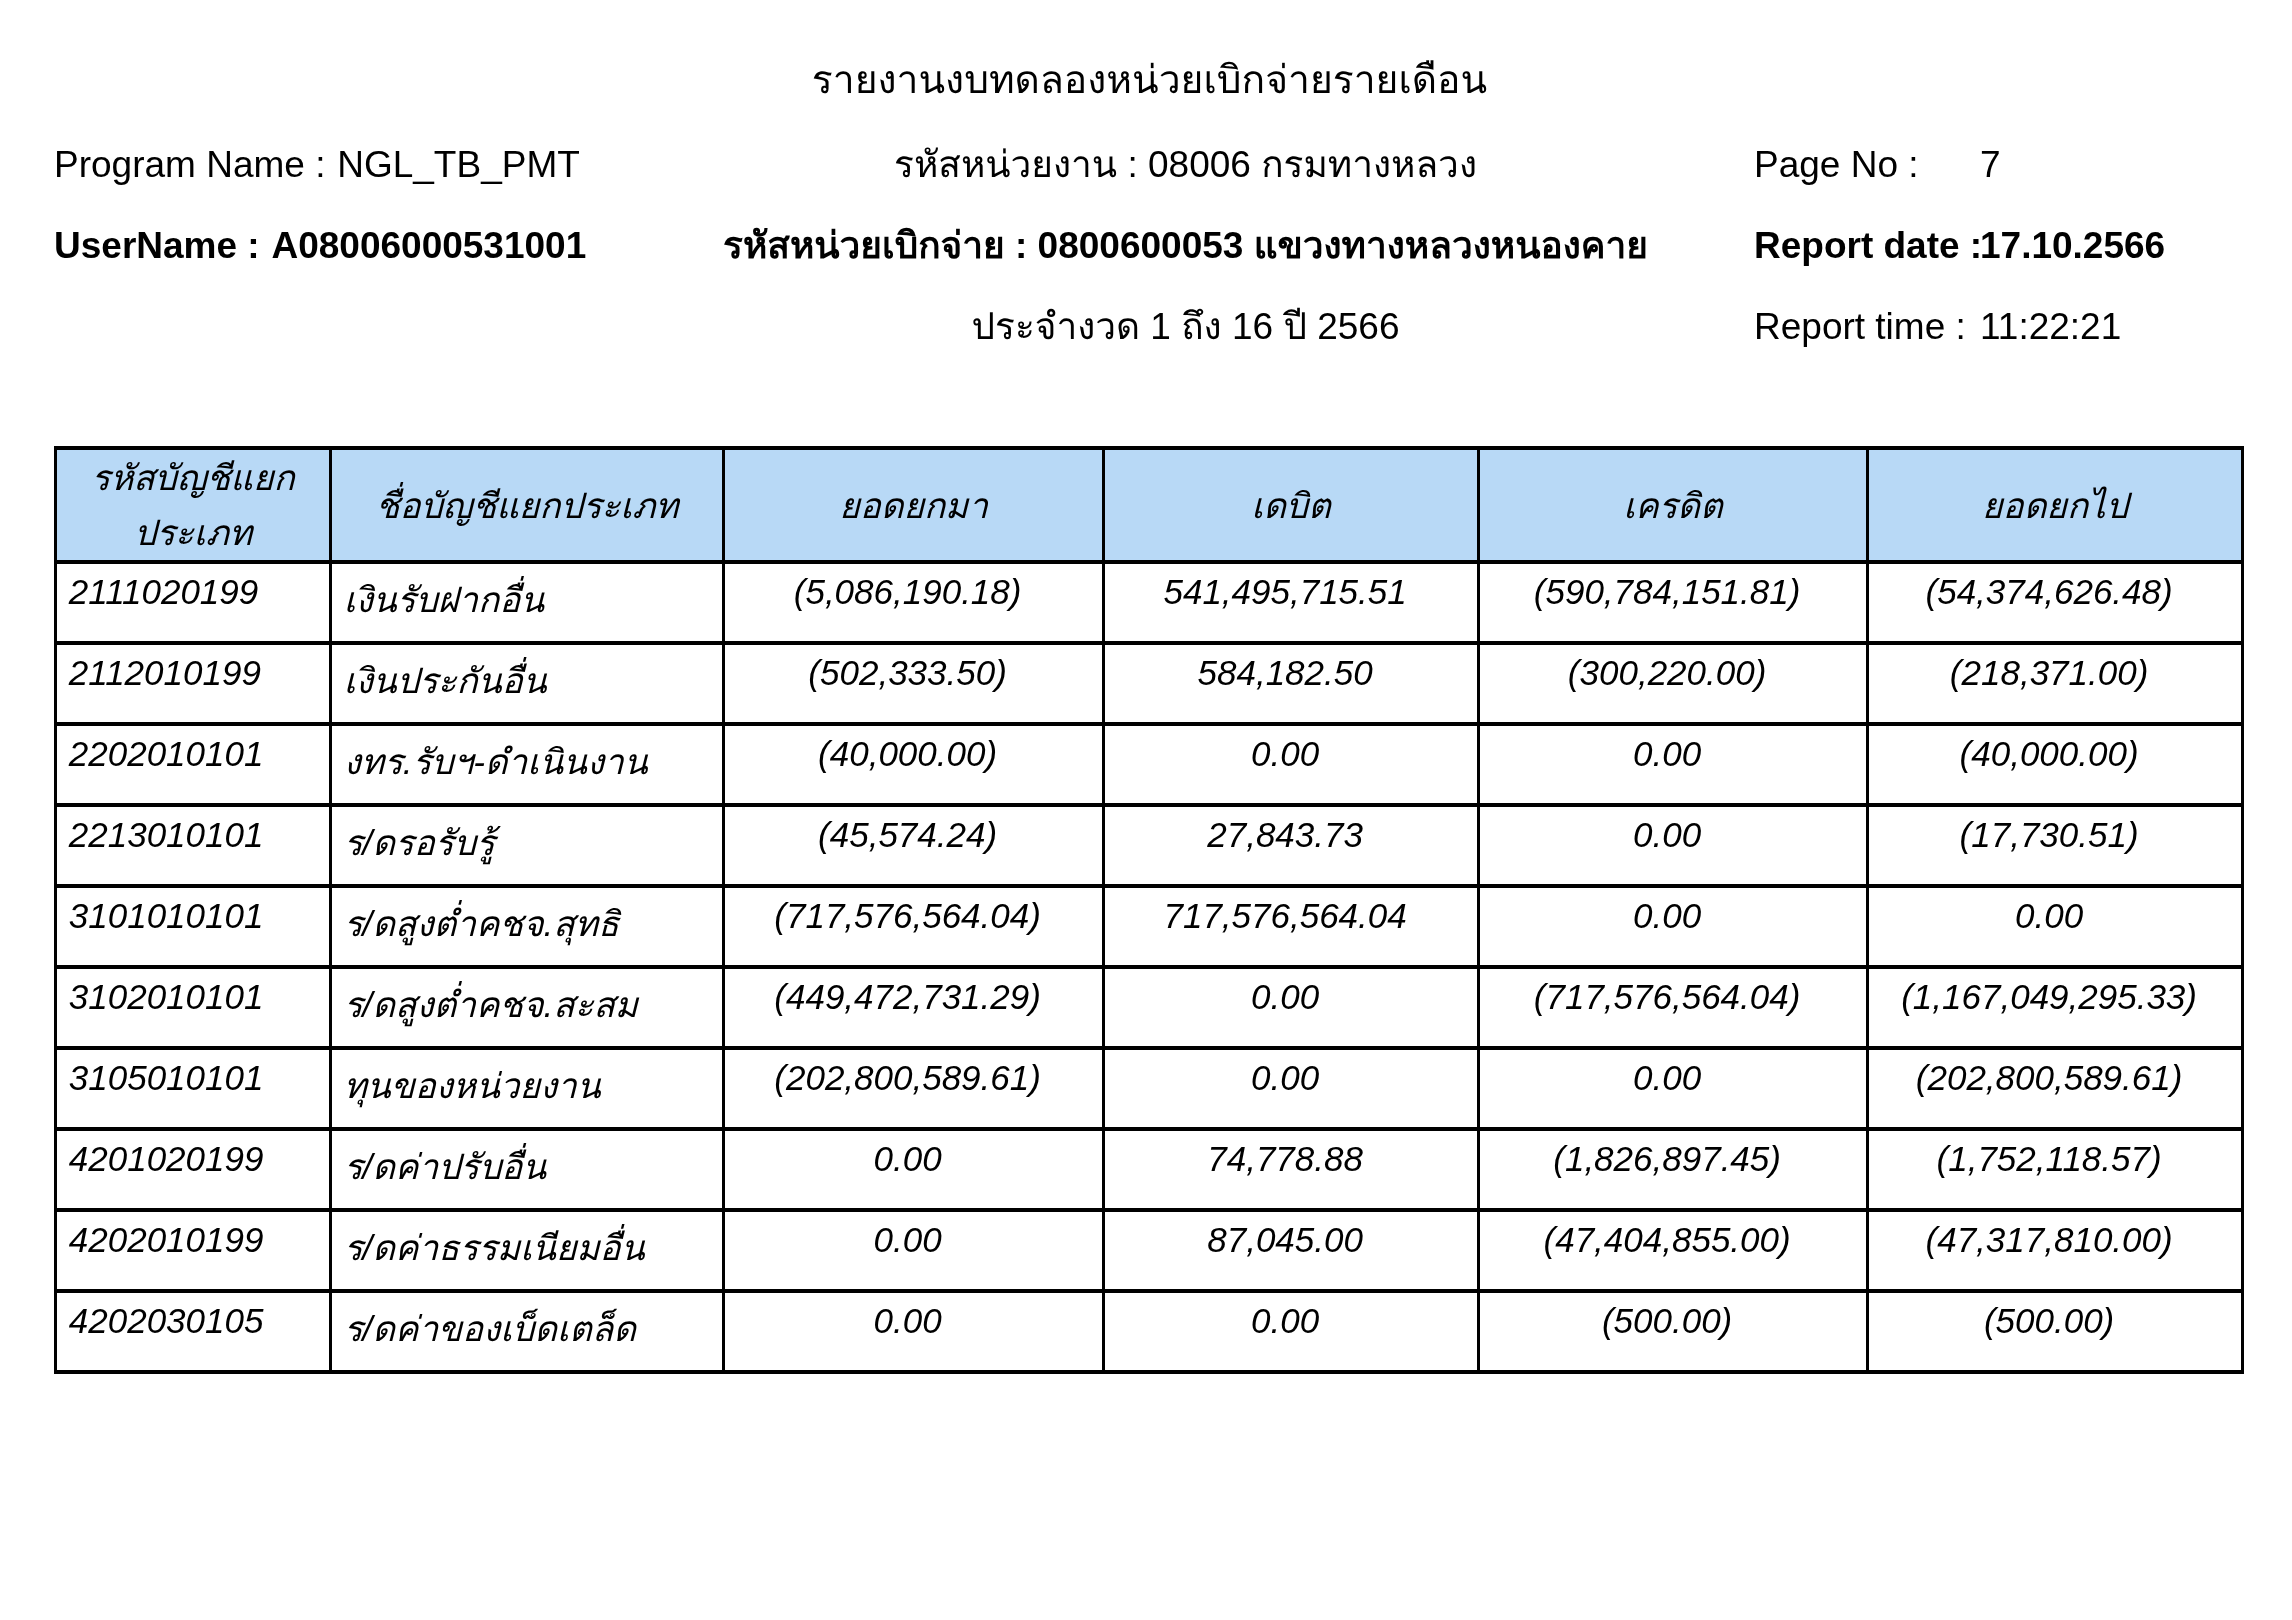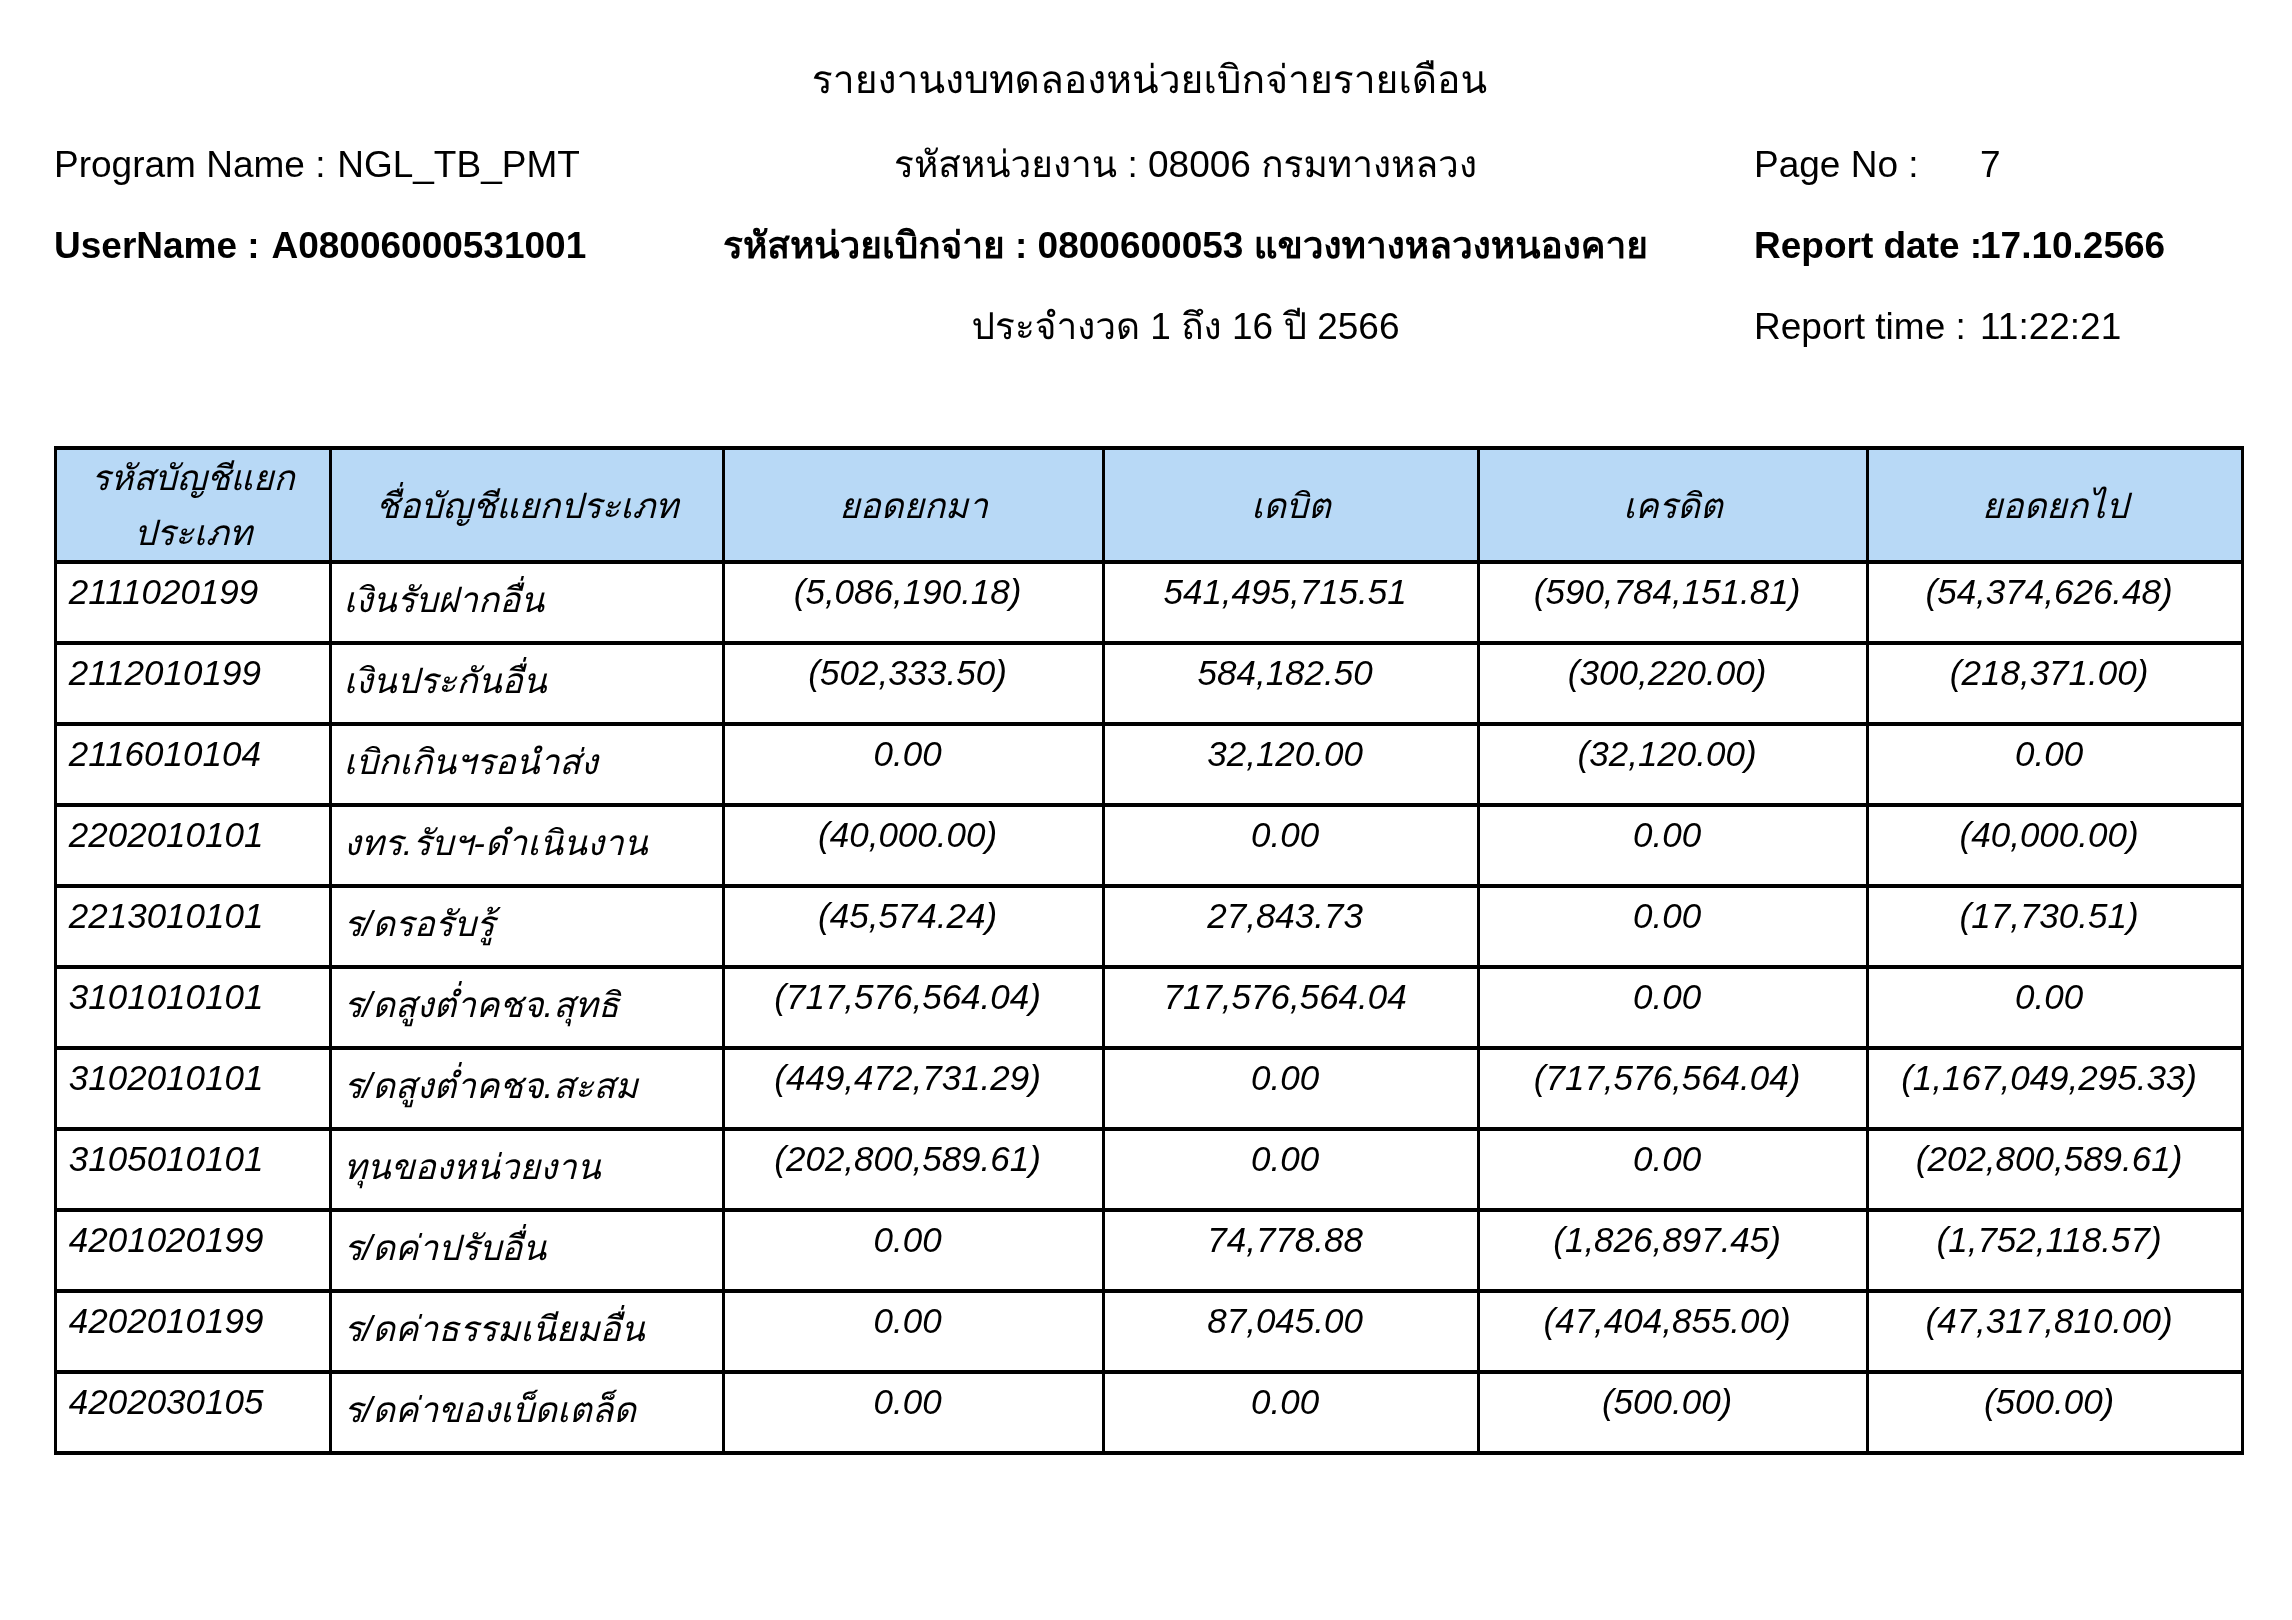--- a/index.html
+++ b/index.html
@@ -101,28 +101,20 @@
         </tr>
         <tr>
           <td class="left">2112010199</td>
           <td class="left">เงินประกันอื่น</td>
           <td class="num">(502,333.50)</td>
           <td class="num">584,182.50</td>
           <td class="num">(300,220.00)</td>
           <td class="num">(218,371.00)</td>
         </tr>
         <tr>
-          <td class="left">2116010104</td>
-          <td class="left">เบิกเกินฯรอนำส่ง</td>
-          <td class="num">0.00</td>
-          <td class="num">32,120.00</td>
-          <td class="num">(32,120.00)</td>
-          <td class="num">0.00</td>
-        </tr>
-        <tr>
           <td class="left">2202010101</td>
           <td class="left">งทร.รับฯ-ดำเนินงาน</td>
           <td class="num">(40,000.00)</td>
           <td class="num">0.00</td>
           <td class="num">0.00</td>
           <td class="num">(40,000.00)</td>
         </tr>
         <tr>
           <td class="left">2213010101</td>
           <td class="left">ร/ดรอรับรู้</td>

